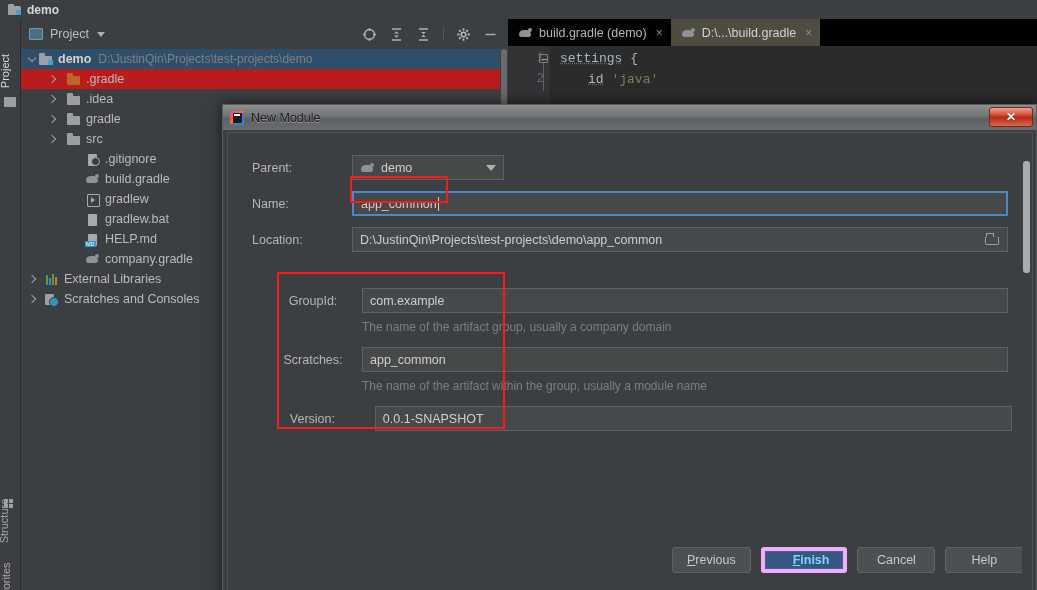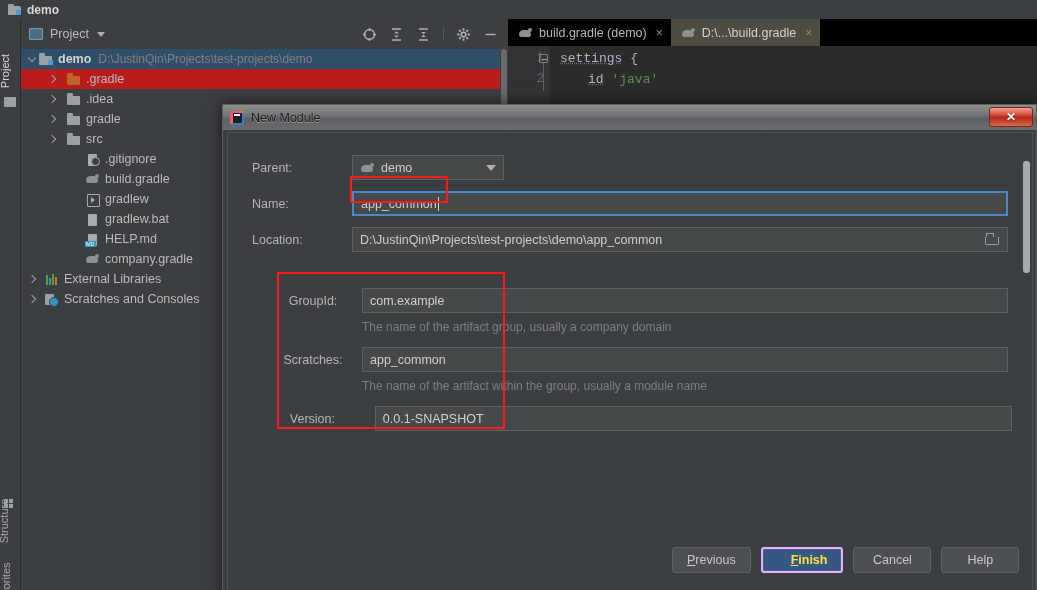--- a/index.html
+++ b/index.html
@@ -206,21 +206,21 @@
   .sect-head .sline{ height:1px; background:#525557; }
 
   .hint{ position:absolute; color:#7c7f81; font-size:12px; }
 
   .btnrow{ position:absolute; display:flex; gap:10px; }
   .btn{
     height:26px; min-width:78px; padding:0 14px;
     background:#4c5052; border:1px solid #5e6264; border-radius:3px;
     color:#c8c8c8; font-size:12.5px; display:flex;align-items:center;justify-content:center;
   }
-  .btn.primary{ background:#365880; border:2px solid #f0abfc; color:#fde047;
+  .btn.primary{ background:#365880; border:4px solid #f0abfc; color:#7dd3fc;
      box-shadow:0 0 0 1px rgba(74,136,199,.35) inset;padding-left:28px; }
   .mn{ text-decoration:underline; }
 
   .dlg-scroll{ position:absolute; right:1px; top:28px; width:9px; height:462px; background:#3c3f41;}
   .dlg-scroll .thumb{ position:absolute; left:1px; top:0; width:7px; height:112px; background:#a9acae; border-radius:3px;}
 
   
   .anno{ position:absolute; border:2px solid #ff1a1a; pointer-events:none; }
 
   .lbl-rt{ text-align:center; }

